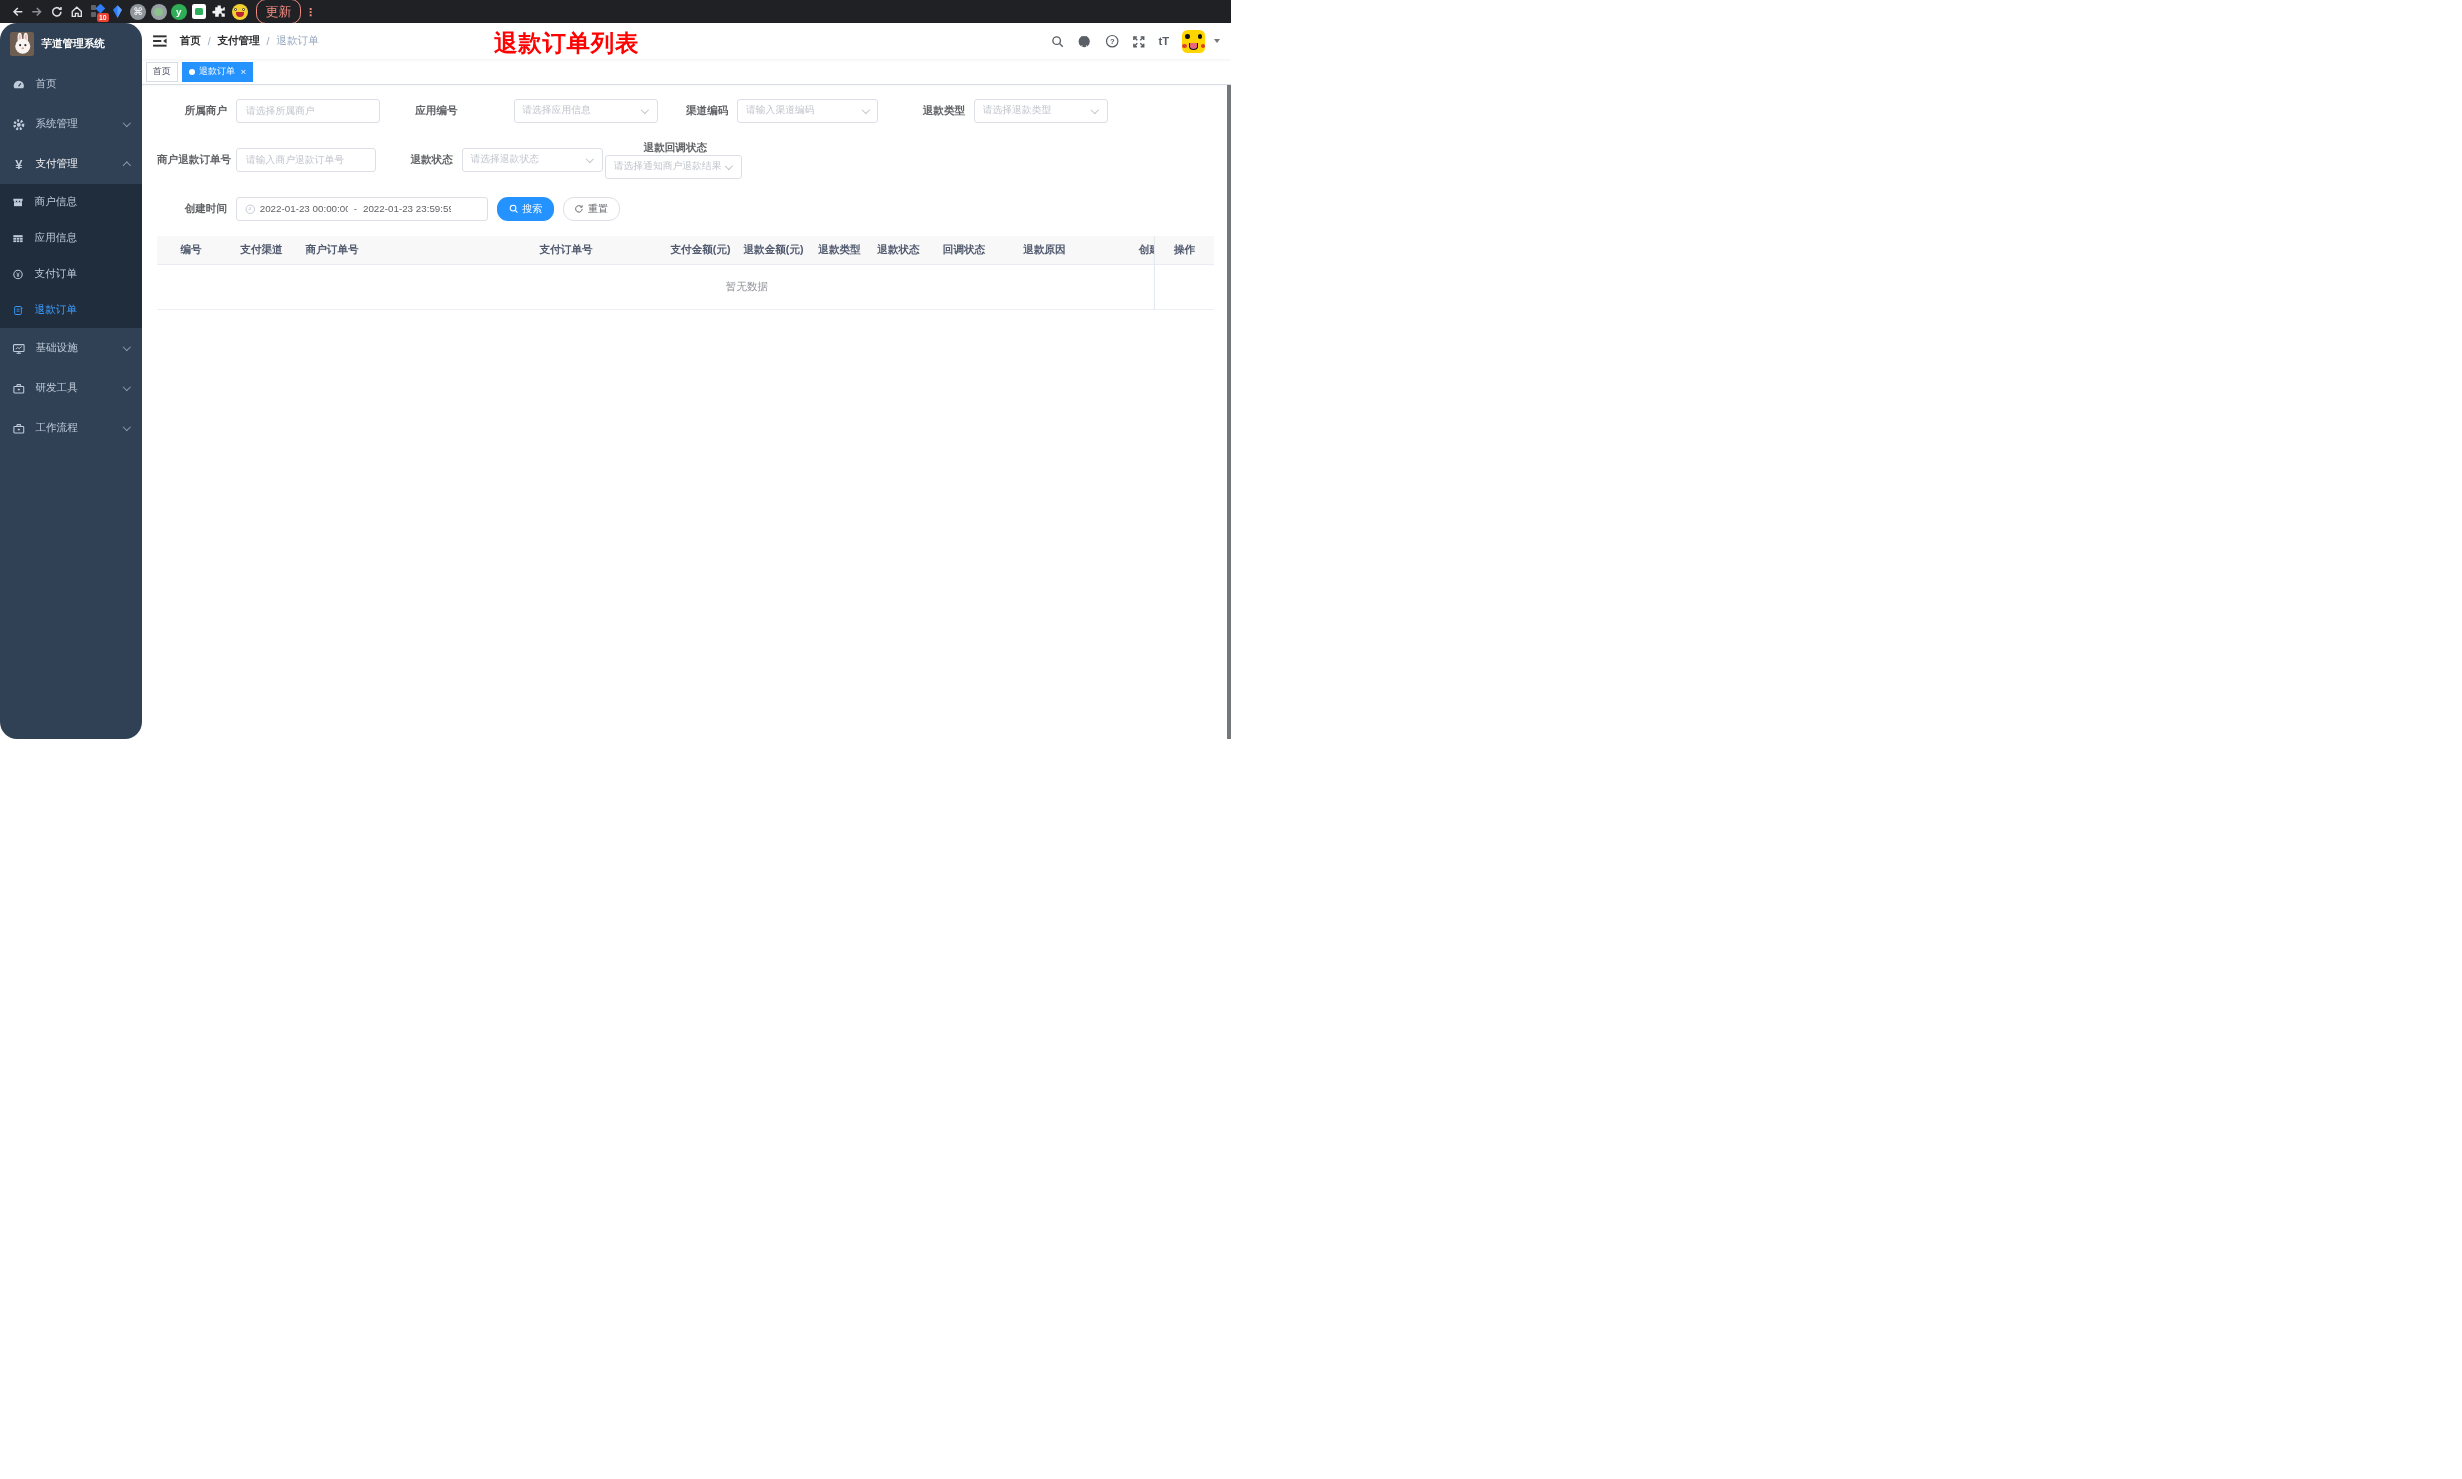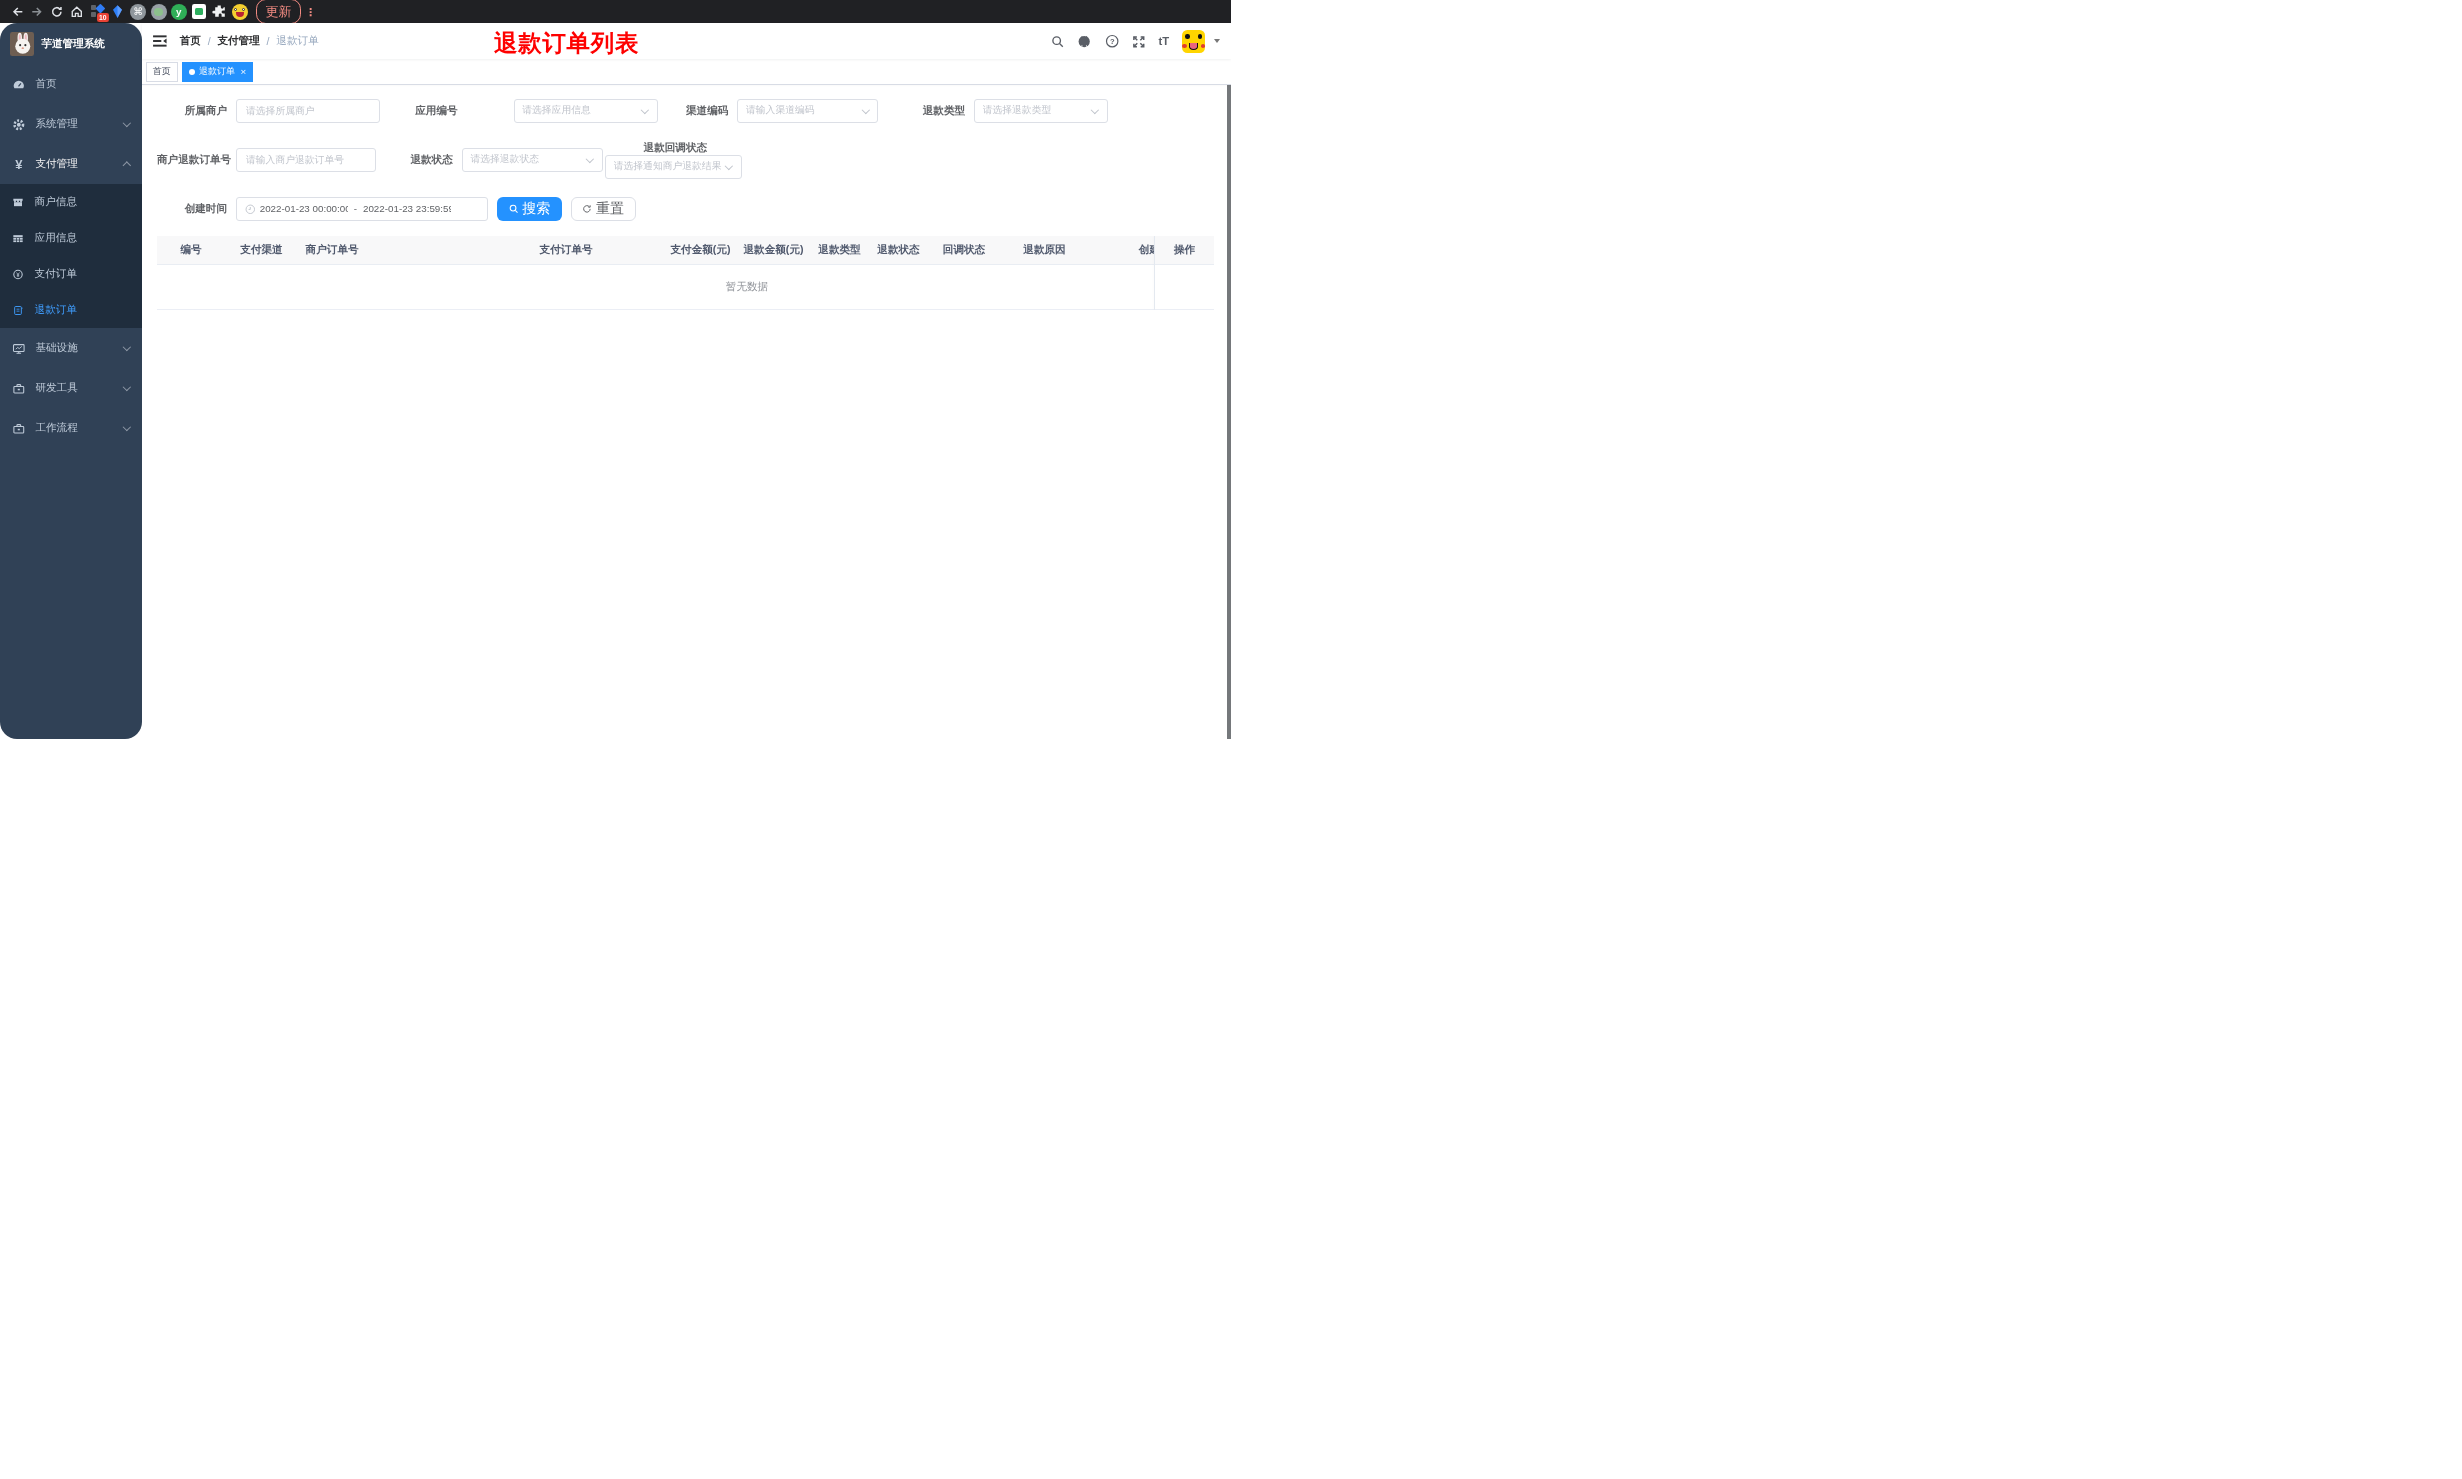--- a/index.html
+++ b/index.html
@@ -88,21 +88,21 @@
 .ctrl { height:24px; border:0.8px solid #dcdfe6; border-radius:3px; background:#fff; display:flex; align-items:center; padding:0 7.6px; font-size:9.8px; color:#606266; }
 input.ctrl { outline:none; padding:0 9px; }
 input.ctrl::placeholder { color:#c0c4cc; }
 .ph { color:#c0c4cc; flex:1; white-space:nowrap; overflow:hidden; }
 .chevdn { border:solid #c0c4cc; border-width:0 0.9px 0.9px 0; padding:2.3px; transform:rotate(45deg); margin:-2.3px 1.5px 0 4.5px; flex-shrink:0; }
 .w190{ width:144px; } .w186{ width:141px; } .w185{ width:140px; } .w181{ width:137px; } .w177{ width:134px; } .w334{ width:252px; }
 .m14{ margin-left:10.6px;gap:47px; } .m5{ margin-left:3.8px; } .m26{ margin-left:19.7px; } .m13{ margin-left:9.8px; } .m3{ margin-left:2.3px;flex-direction:column; }
 .drange { gap:4.5px; color:#606266; }
 .dval { width:88px; white-space:nowrap; overflow:hidden; font-size:9.8px; color:#606266; }
 .dsep { color:#606266; padding:0 1.5px; }
-.btn { height:24px; border-radius:6px; font-size:14px; display:inline-flex; align-items:center; justify-content:center; gap:3.8px; padding:0 10.6px; cursor:pointer; border:0.8px solid transparent; margin-left:9px; white-space:nowrap; }
+.btn { height:24px; border-radius:11px; font-size:10px; display:inline-flex; align-items:center; justify-content:center; gap:3.8px; padding:0 10.6px; cursor:pointer; border:0.8px solid transparent; margin-left:9px; white-space:nowrap; }
 .btn-primary { background:#2492ff; color:#fff; }
 .btn-plain { background:#fff; border-color:#dcdfe6; color:#606266; }
 .toolbar-row { display:flex; align-items:center; margin-bottom:7.6px; }
 .btn-export { height:21px; background:#fdf6ec; border:0.8px solid #f5dab1; color:#e6a23c; font-size:9px; padding:0 8.3px; border-radius:2.3px; display:inline-flex; align-items:center; gap:3px; cursor:pointer; }
 .mini-circles { margin-left:auto; display:flex; gap:7.6px; }
 .mini { width:21px; height:21px; border-radius:50%; border:0.8px solid #dde0e6; background:#fff; display:flex; align-items:center; justify-content:center; color:#606266; cursor:pointer; }
 
 
 .table-wrap { position:relative; width:1057px; overflow:hidden; }
 table { border-collapse:collapse; table-layout:fixed; width:1073px; }

